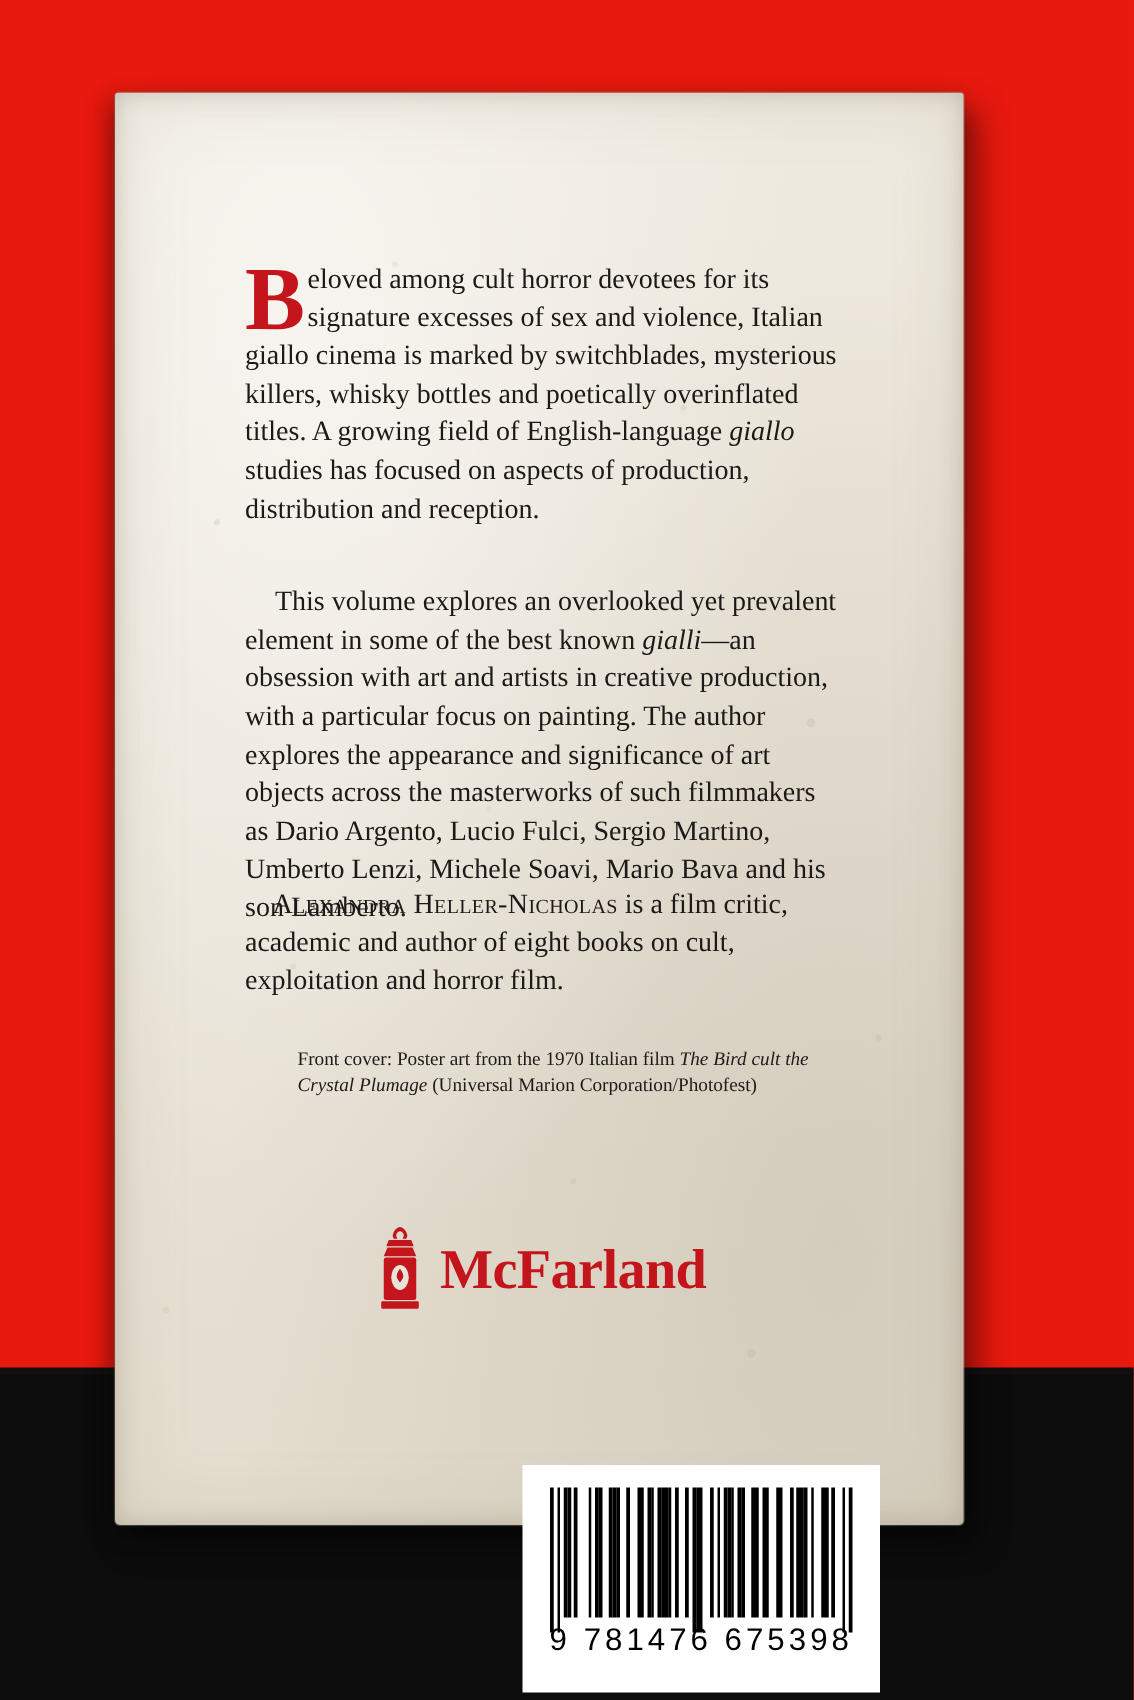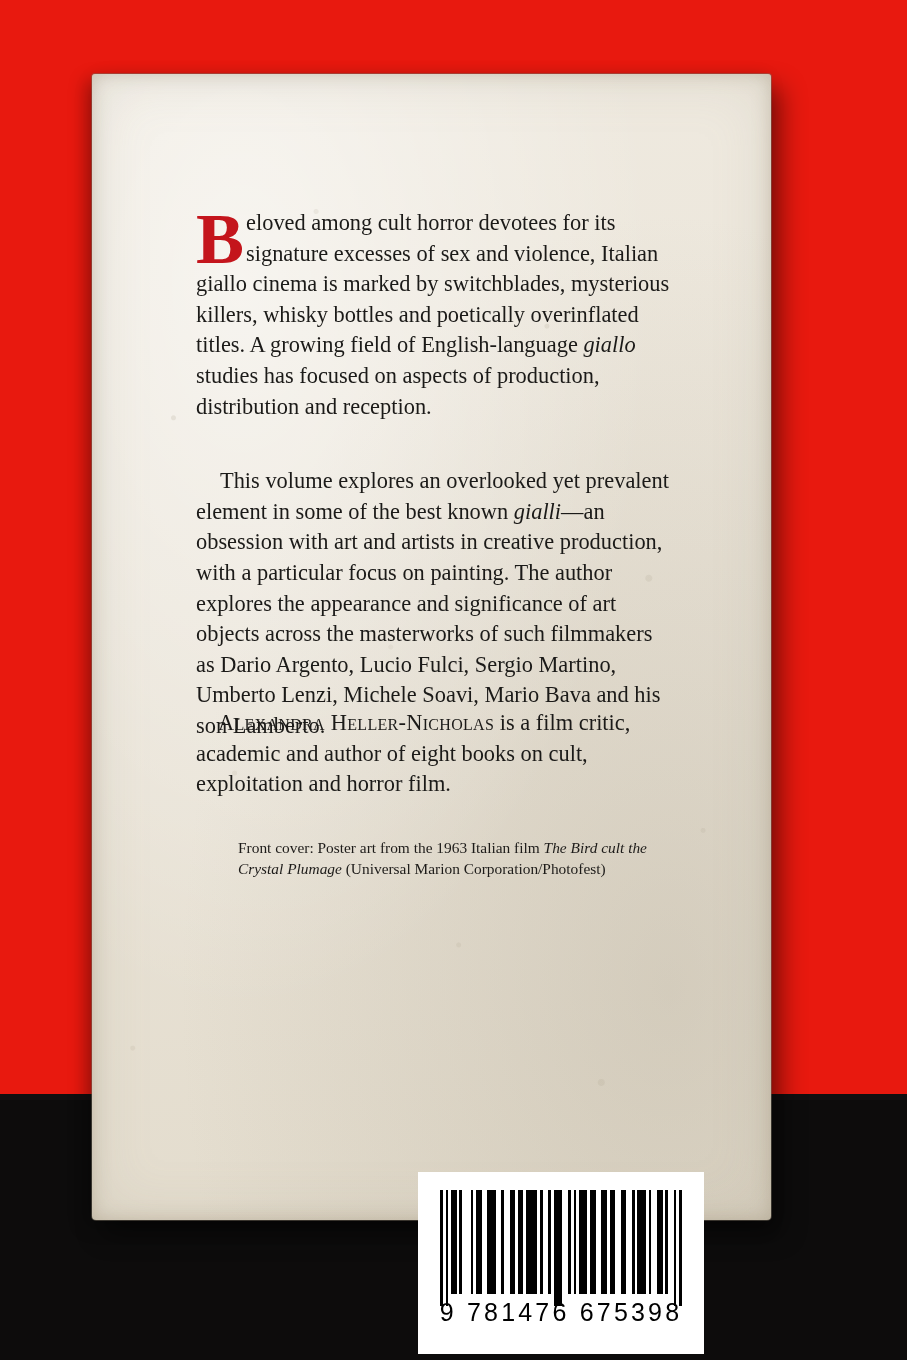--- a/index.html
+++ b/index.html
@@ -234,24 +234,44 @@
     <p class="indent">
       <span>This volume explores an overlooked yet prevalent element in some of the best known </span><span class="it">gialli</span><span>—an obsession with art and artists in creative production, with a particular focus on painting. The author explores the appearance and significance of art objects across the masterworks of such filmmakers as Dario Argento, Lucio Fulci, Sergio Martino, Umberto Lenzi, Michele Soavi, Mario Bava and his son Lamberto.</span>
     </p>
   </div>
 
   <div id="author-note">
     <span class="smallcaps-name">Alexandra Heller-Nicholas</span><span> is a film critic, academic and author of eight books on cult, exploitation and horror film.</span>
   </div>
 
   <div id="credit">
-    <span>Front cover: Poster art from the 1963 Italian film </span><span class="it">The Bird cult</span>
+    <span>Front cover: Poster art from the 1970 Italian film </span><span class="it">The Bird cult</span>
     <span class="it">the Crystal Plumage</span><span> (Universal Marion Corporation/Photofest)</span>
   </div>
 
+  <div id="publisher">
+    <svg id="lamp-icon" viewBox="0 0 44 72" aria-hidden="true">
+      <g fill="#c4151c">
+
+        <path d="M18 5 q4 -5 8 0 q3 4 1 7 h-3 q2 -3 0 -5 q-2 -2 -4 0 q-2 2 0 5 h-3 q-2 -3 1 -7 z"></path>
+
+        <path d="M13 13 h18 l2 5 h-22 z"></path>
+
+        <path d="M12 19 h20 l3 7 h-26 z"></path>
+
+        <rect x="9" y="27" width="26" height="34" rx="2"></rect>
+
+        <rect x="7" y="62" width="30" height="6" rx="1"></rect>
+      </g>
+
+      <ellipse cx="22" cy="43" rx="7" ry="10" fill="#eae4d8"></ellipse>
+      <path d="M22 36 q4 5 2 8 q-1 2 -2 3 q-1 -1 -2 -3 q-2 -3 2 -8 z" fill="#c4151c"></path>
+    </svg>
+    <div id="publisher-name">McFarland</div>
+  </div>
 
   <div id="barcode-area">
     <div id="bars">
         <span class="bar tall" style="width: 2.78161px; background: rgb(0, 0, 0);"></span>
         <span class="gap" style="width: 2.78161px; background: transparent;"></span>
         <span class="bar tall" style="width: 2.78161px; background: rgb(0, 0, 0);"></span>
         <span class="gap" style="width: 2.78161px; background: transparent;"></span>
         <span class="bar" style="width: 2.78161px; background: rgb(0, 0, 0);"></span>
         <span class="bar" style="width: 2.78161px; background: rgb(0, 0, 0);"></span>
         <span class="gap" style="width: 2.78161px; background: transparent;"></span>

